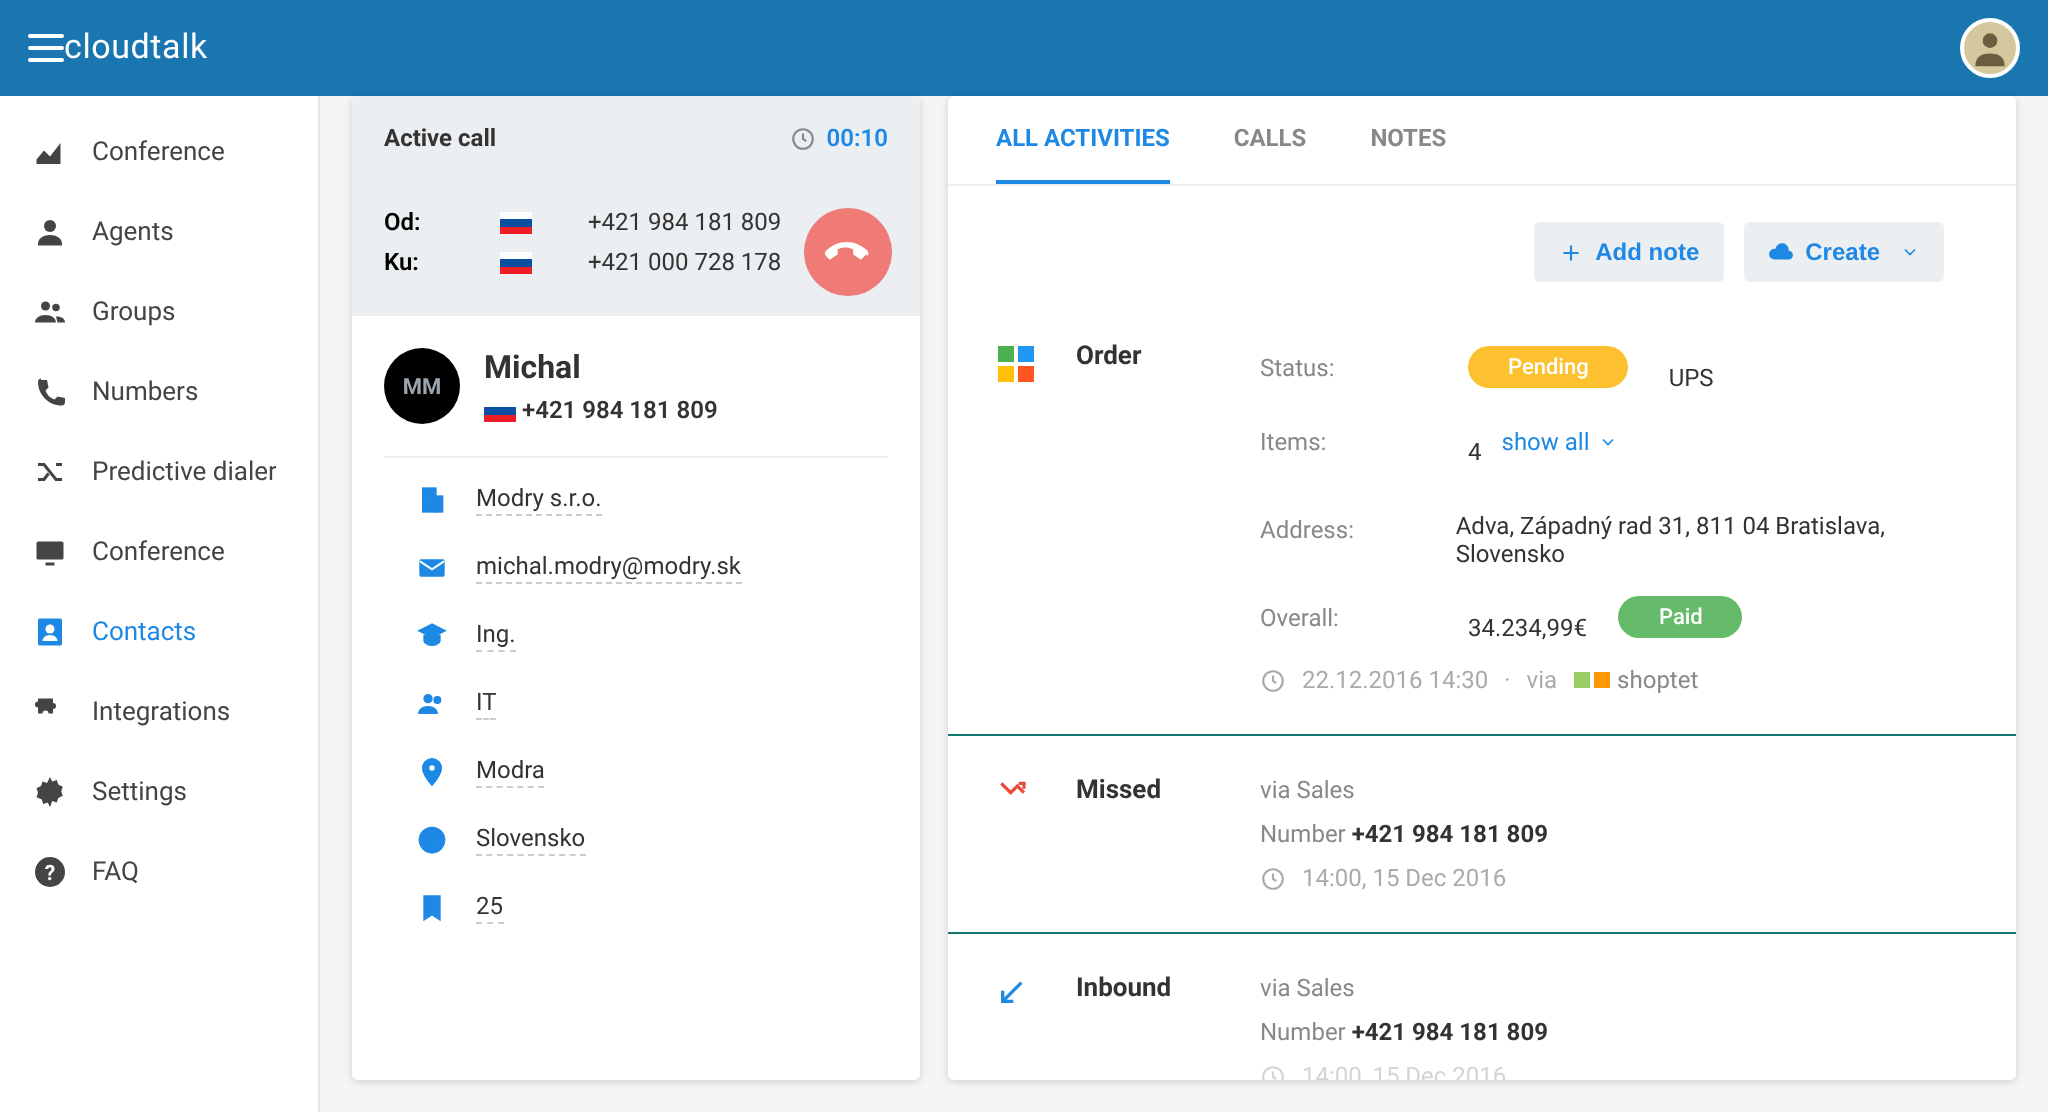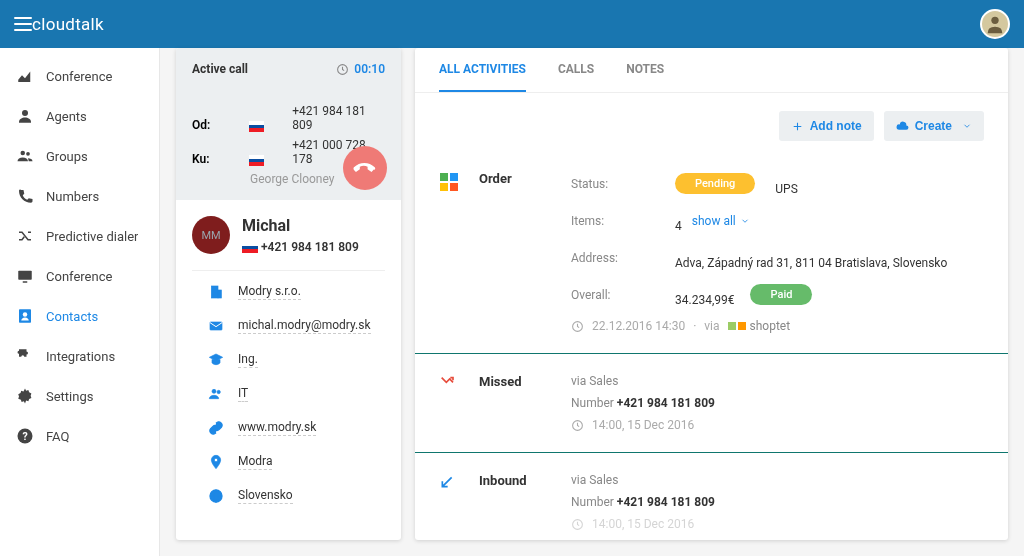--- a/index.html
+++ b/index.html
@@ -16,53 +16,53 @@
   .body { display: flex; height: calc(100vh - 48px); }
   
   .sidebar { width: 160px; background: #fff; border-right: 1px solid #e7e7e7; padding-top: 8px; }
   .side-item { display: flex; align-items: center; gap: 12px; padding: 11px 16px; color: #444; cursor: pointer; font-size: 13px; }
   .side-item.active { color: #1e88e5; }
   .side-icon { width: 18px; height: 18px; fill: currentColor; flex-shrink: 0; }
   
   .main { flex: 1; padding: 0 16px 16px; display: flex; gap: 14px; height: 100%; }
   
   .panel { background: #fff; border-radius: 3px; box-shadow: 0 1px 4px rgba(0,0,0,.15); display: flex; flex-direction: column; overflow: hidden; }
-  .panel-left { width: 225px; }
+  .panel-left { width: 284px; }
   .panel-right { flex: 1; }
   
   .active-call-header { display: flex; align-items: center; justify-content: space-between; padding: 14px 16px; background: #eceff1; }
   .ac-title { font-weight: 700; font-size: 12px; }
   .ac-timer { display: flex; align-items: center; gap: 5px; color: #1e88e5; font-size: 12px; font-weight: 600; }
   .ac-timer svg { width: 13px; height: 13px; stroke: #888; fill: none; }
   
   .call-info { padding: 14px 16px; background: #eceff1; position: relative; }
-  .call-row { display: flex; align-items: flex-end; gap: 28px; margin-bottom: 6px; font-size: 12px; }
+  .call-row { display: flex; align-items: center; gap: 28px; margin-bottom: 6px; font-size: 12px; }
   .call-label { width: 30px; color: #000; font-weight: 600; }
   .flag { width: 16px; height: 11px; background: linear-gradient(to bottom, #fff 33%, #0b4ea2 33% 66%, #ee1c25 66%); display: inline-block; vertical-align: middle; }
   .call-sub { padding-left: 58px; color: #999; font-size: 12px; }
   .hangup { position: absolute; right: 14px; bottom: 10px; width: 44px; height: 44px; border-radius: 50%; background: #ef7a76; display: flex; align-items: center; justify-content: center; cursor: pointer; }
   .hangup svg { width: 22px; height: 22px; fill: #fff; transform: rotate(135deg); }
   
   .contact-block { padding: 16px; display: flex; gap: 12px; align-items: flex-start; }
-  .avatar-circle { width: 38px; height: 38px; border-radius: 50%; background: #7f1d1d; display: flex; align-items: center; justify-content: center; color: #9aa5ad; font-size: 11px; font-weight: 400; flex-shrink: 0; }
+  .avatar-circle { width: 38px; height: 38px; border-radius: 50%; background: #000000; display: flex; align-items: center; justify-content: center; color: #9aa5ad; font-size: 11px; font-weight: 700; flex-shrink: 0; }
   .contact-name { font-weight: 700; font-size: 16px; margin-bottom: 5px; }
   .contact-num { font-size: 12px; font-weight: 600; }
   
   .detail-list { padding: 4px 16px 12px; border-top: 1px solid #eee; margin: 0 16px; }
   .detail-row { display: flex; align-items: flex-end; gap: 14px; padding: 9px 0; font-size: 12px; }
   .detail-icon { width: 16px; height: 16px; fill: #1e88e5; stroke: #1e88e5; flex-shrink: 0; }
   .detail-text { color: #333; border-bottom: 1px dashed #ccc; padding-bottom: 1px; }
   
   .panel-left-bottom { margin-top: auto; padding: 14px 16px; }
   
   .tabs { display: flex; gap: 32px; border-bottom: 1px solid #eee; padding: 0 24px; }
   .tab { padding: 14px 0; font-size: 12px; font-weight: 700; color: #888; cursor: pointer; border-bottom: 2px solid transparent; white-space: nowrap; }
   .tab.active { color: #1e88e5; border-bottom-color: #1e88e5; }
   
-  .actions { padding: 18px 24px 10px; display: flex; justify-content: flex-end; gap: 10px; }
+  .actions { padding: 18px 36px 10px; display: flex; justify-content: flex-end; gap: 10px; }
   .btn { background: #eceff1; border: none; border-radius: 3px; padding: 8px 12px; font-size: 12px; color: #1e88e5; font-weight: 600; cursor: pointer; display: flex; align-items: center; gap: 6px; }
   .btn svg { width: 13px; height: 13px; fill: #1e88e5; }
   .btn .chev { margin-left: 4px; }
   
   .activity { padding: 20px 24px; border-bottom: 1px solid #0f766e; display: flex; gap: 20px; }
   .act-icon { width: 20px; height: 20px; flex-shrink: 0; margin-top: 1px; }
   .act-left { width: 72px; font-weight: 700; font-size: 13px; flex-shrink: 0; }
   .act-body { flex: 1; }
   .act-num { font-weight: 700; font-size: 13px; margin-bottom: 12px; }
   .field-row { display: flex; align-items: center; margin-bottom: 12px; font-size: 12px; }
@@ -196,21 +196,20 @@
         <div class="call-row">
           <span class="call-label">Od:</span>
           <span class="flag"></span>
           <span>+421 984 181 809</span>
         </div>
         <div class="call-row">
           <span class="call-label">Ku:</span>
           <span class="flag"></span>
           <span>+421 000 728 178</span>
         </div>
-        <div class="call-sub">George Clooney</div>
         <div class="hangup">
           <svg viewBox="0 0 24 24">
               <path d="M6 3c-1 0-2 1-2 2 0 9 7 16 16 16 1 0 2-1 2-2v-3l-5-1-2 2c-3-1-5-3-6-6l2-2-1-5H6z"></path>
             </svg>
         </div>
       </div>
 
       <div class="contact-block">
         <div class="avatar-circle">MM</div>
         <div>
@@ -246,38 +245,38 @@
         </div>
         <div class="detail-row">
           <svg class="detail-icon" viewBox="0 0 24 24">
               <circle cx="9" cy="8" r="3"></circle>
               <circle cx="16" cy="9" r="2.5"></circle>
               <path d="M2 19c0-3 3-5 7-5s7 2 7 5H2z"></path>
             </svg>
           <span class="detail-text">IT</span>
         </div>
         <div class="detail-row">
-          <svg class="detail-icon" viewBox="0 0 24 24" fill="none" stroke-width="2">
-              <path d="M10 14a5 5 0 0 0 7 0l3-3a5 5 0 0 0-7-7l-1 1M14 10a5 5 0 0 0-7 0l-3 3a5 5 0 0 0 7 7l1-1"></path>
-            </svg>
-          <span class="detail-text">www.modry.sk</span>
-        </div>
-        <div class="detail-row">
           <svg class="detail-icon" viewBox="0 0 24 24">
               <path d="M12 2a7 7 0 0 0-7 7c0 5 7 13 7 13s7-8 7-13a7 7 0 0 0-7-7z"></path>
               <circle cx="12" cy="9" r="2.5" fill="#fff"></circle>
             </svg>
           <span class="detail-text">Modra</span>
         </div>
         <div class="detail-row">
           <svg class="detail-icon" viewBox="0 0 24 24" fill="none" stroke-width="2">
               <circle cx="12" cy="12" r="9"></circle>
               <path d="M3 12h18M12 3a14 14 0 0 1 0 18a14 14 0 0 1 0-18"></path>
             </svg>
           <span class="detail-text">Slovensko</span>
+        </div>
+        <div class="detail-row">
+          <svg class="detail-icon" viewBox="0 0 24 24">
+              <path d="M6 3h12v18l-6-4-6 4z"></path>
+            </svg>
+          <span class="detail-text">25</span>
         </div>
       </div>
 
       <div class="panel-left-bottom">
         
       </div>
     </div>
 
     <div class="panel panel-right">
       <div class="tabs">

